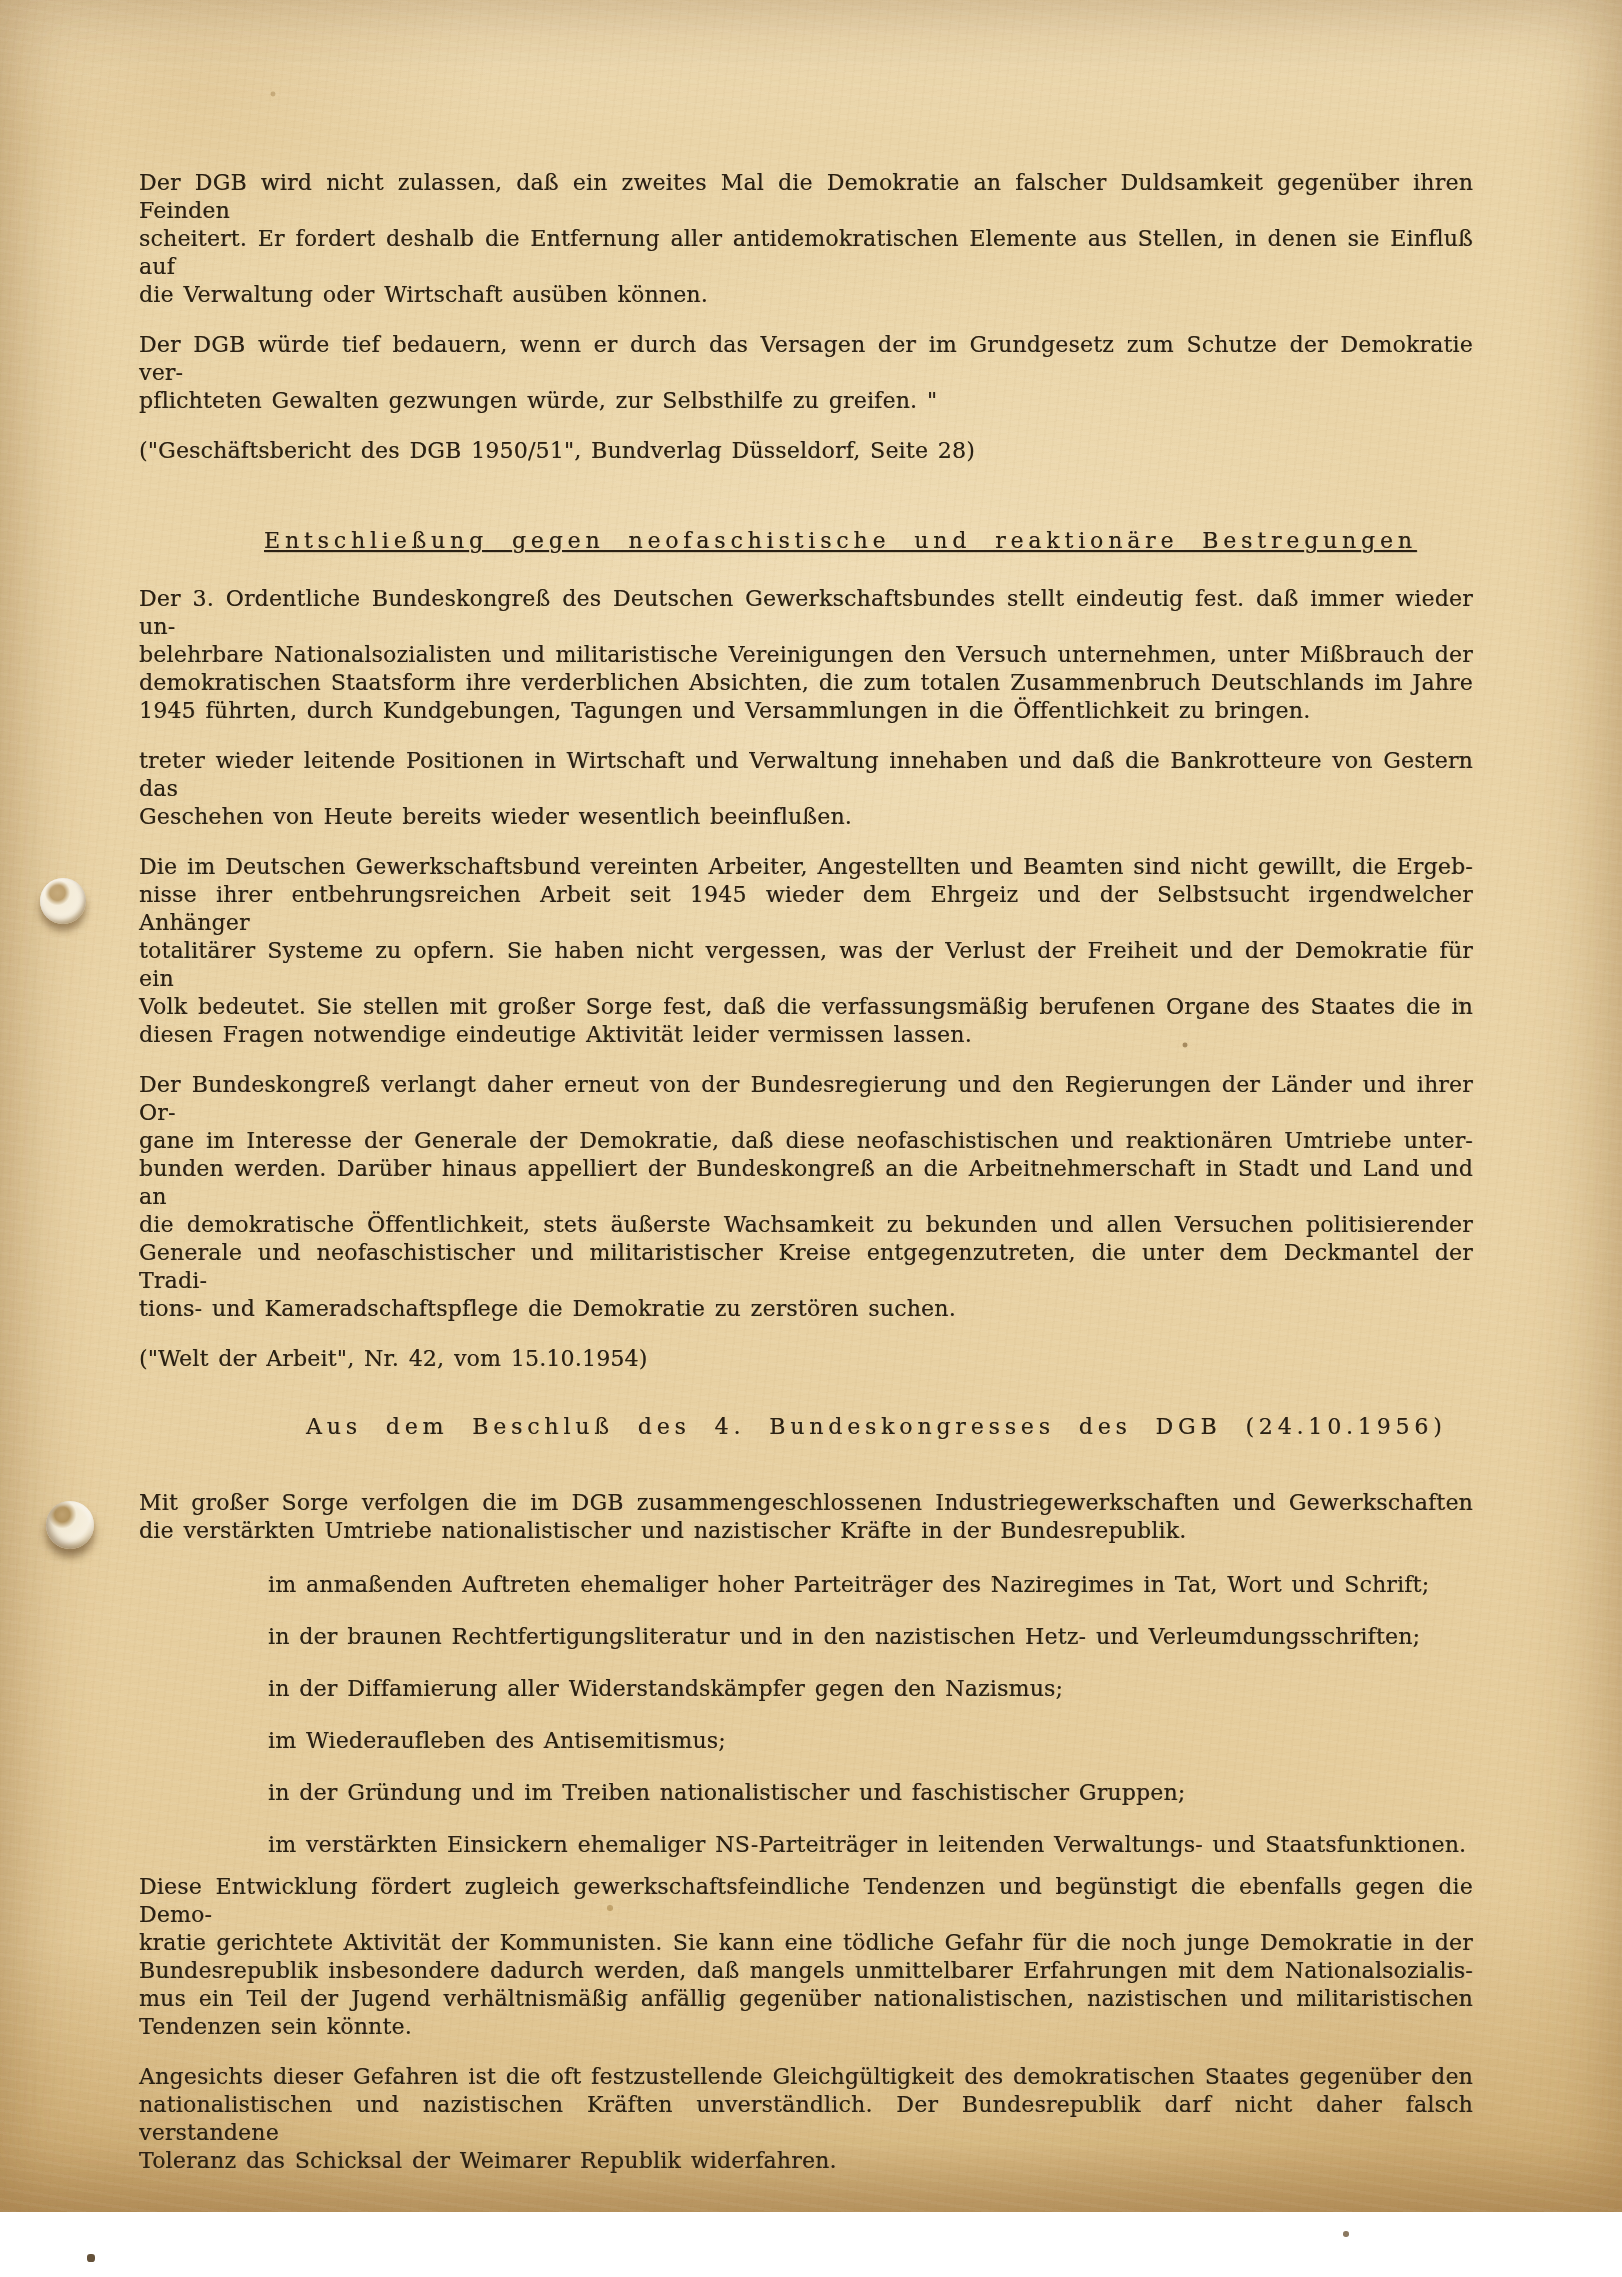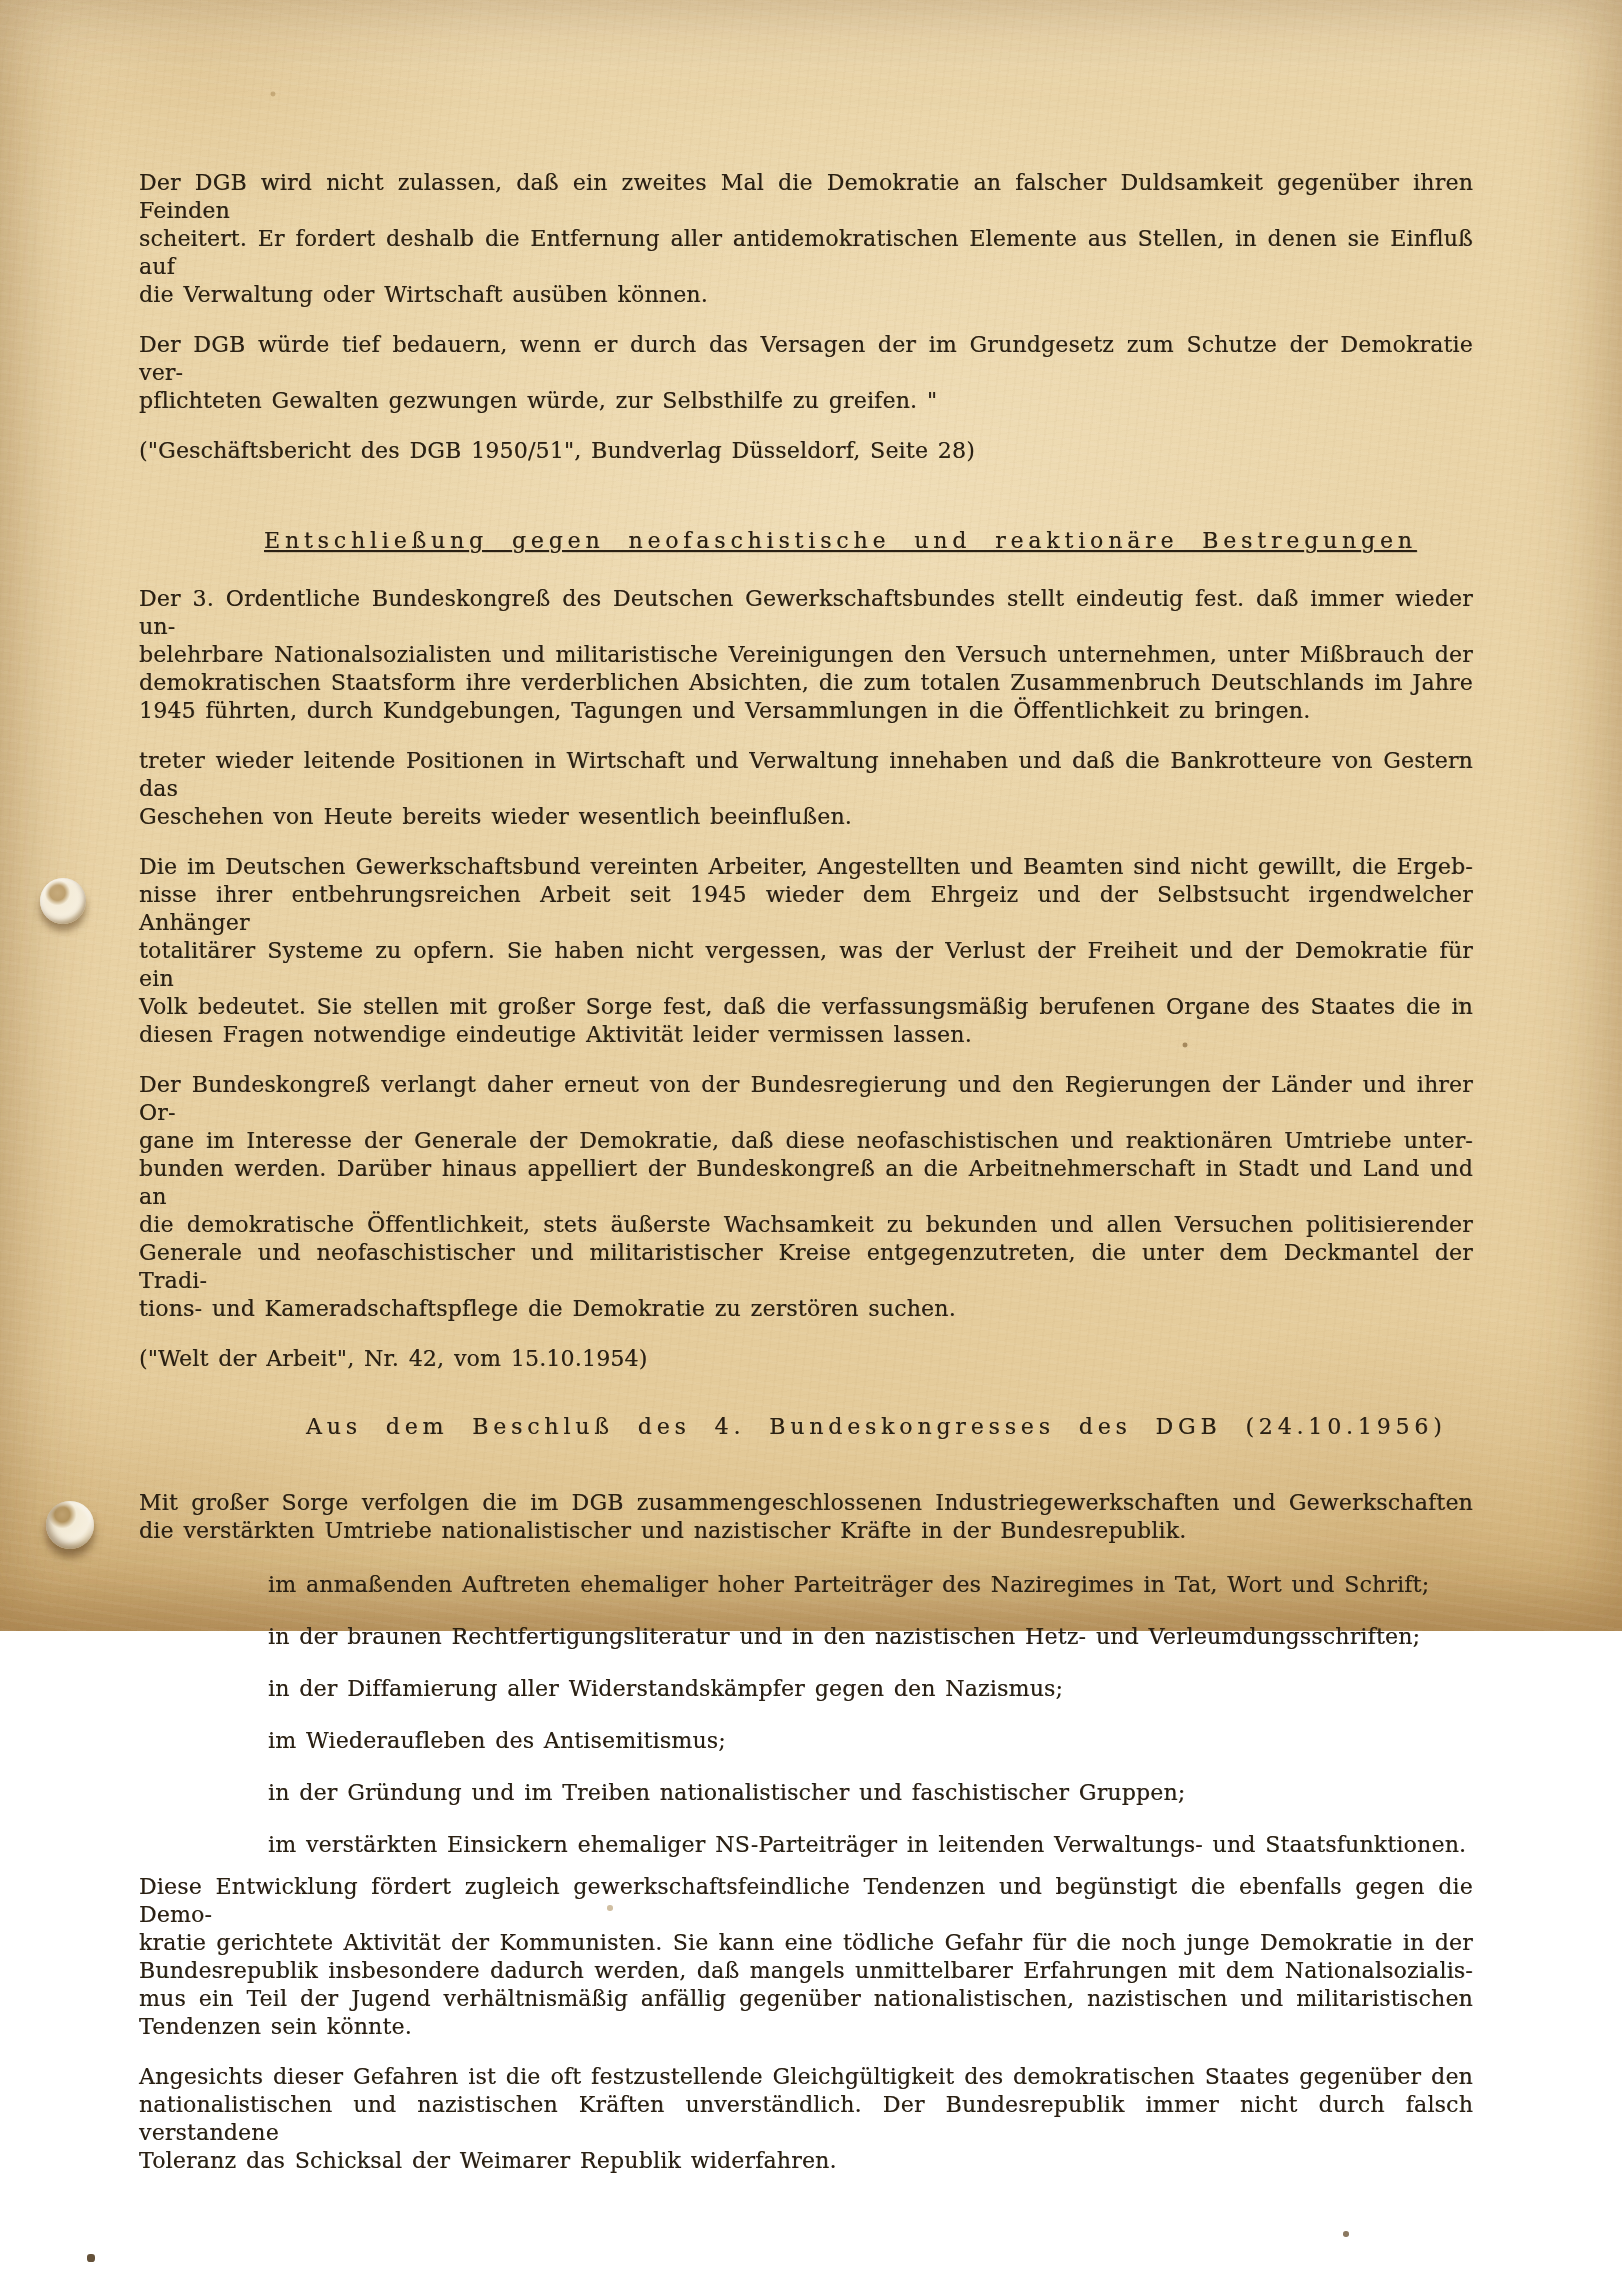--- a/index.html
+++ b/index.html
@@ -3,21 +3,21 @@
 <meta charset="utf-8">
 <style>
   html, body { margin: 0; padding: 0; }
   body {
     width: 1623px; height: 2278px;
     font-family: "DejaVu Serif", "Liberation Serif", serif;
     overflow: hidden;
   }
   .page {
     position: relative;
-    width: 1623px; height: 1631px;
+    width: 1623px; height: 2212px;
     color: #2a2013;
     background:
       radial-gradient(ellipse 896px 597px at 52% 30%, rgba(255,246,222,0.30), rgba(255,246,222,0) 70%),
       radial-gradient(ellipse 697px 418px at 88% 96%, rgba(167,122,58,0.22), rgba(167,122,58,0) 60%),
       radial-gradient(ellipse 597px 378px at 6% 97%, rgba(160,114,52,0.18), rgba(160,114,52,0) 55%),
       radial-gradient(ellipse 498px 299px at 12% 4%, rgba(205,170,110,0.25), rgba(205,170,110,0) 60%),
       linear-gradient(180deg, #efddb7 0%, #ead5a9 6%, #e9d3a6 55%, #e4cb9a 88%, #dabd87 97%, #cfae78 100%);
     box-shadow:
       inset 0 0 109px rgba(135,95,45,0.22),
       inset 0 -30px 60px rgba(120,84,38,0.18),
@@ -162,18 +162,18 @@
       </div>
       <div class="b-paragraph">
         <div class="pline">Diese Entwicklung fördert zugleich gewerkschaftsfeindliche Tendenzen und begünstigt die ebenfalls gegen die Demo-</div>
         <div class="pline">kratie gerichtete Aktivität der Kommunisten. Sie kann eine tödliche Gefahr für die noch junge Demokratie in der</div>
         <div class="pline">Bundesrepublik insbesondere dadurch werden, daß mangels unmittelbarer Erfahrungen mit dem Nationalsozialis-</div>
         <div class="pline">mus ein Teil der Jugend verhältnismäßig anfällig gegenüber nationalistischen, nazistischen und militaristischen</div>
         <div class="pline last">Tendenzen sein könnte.</div>
       </div>
       <div class="b-paragraph">
         <div class="pline">Angesichts dieser Gefahren ist die oft festzustellende Gleichgültigkeit des demokratischen Staates gegenüber den</div>
-        <div class="pline">nationalistischen und nazistischen Kräften unverständlich. Der Bundesrepublik immer nicht durch falsch verstandene</div>
+        <div class="pline">nationalistischen und nazistischen Kräften unverständlich. Der Bundesrepublik darf nicht daher falsch verstandene</div>
         <div class="pline last">Toleranz das Schicksal der Weimarer Republik widerfahren.</div>
       </div>
     </div>
 </div>
 
 
 </body></html>

